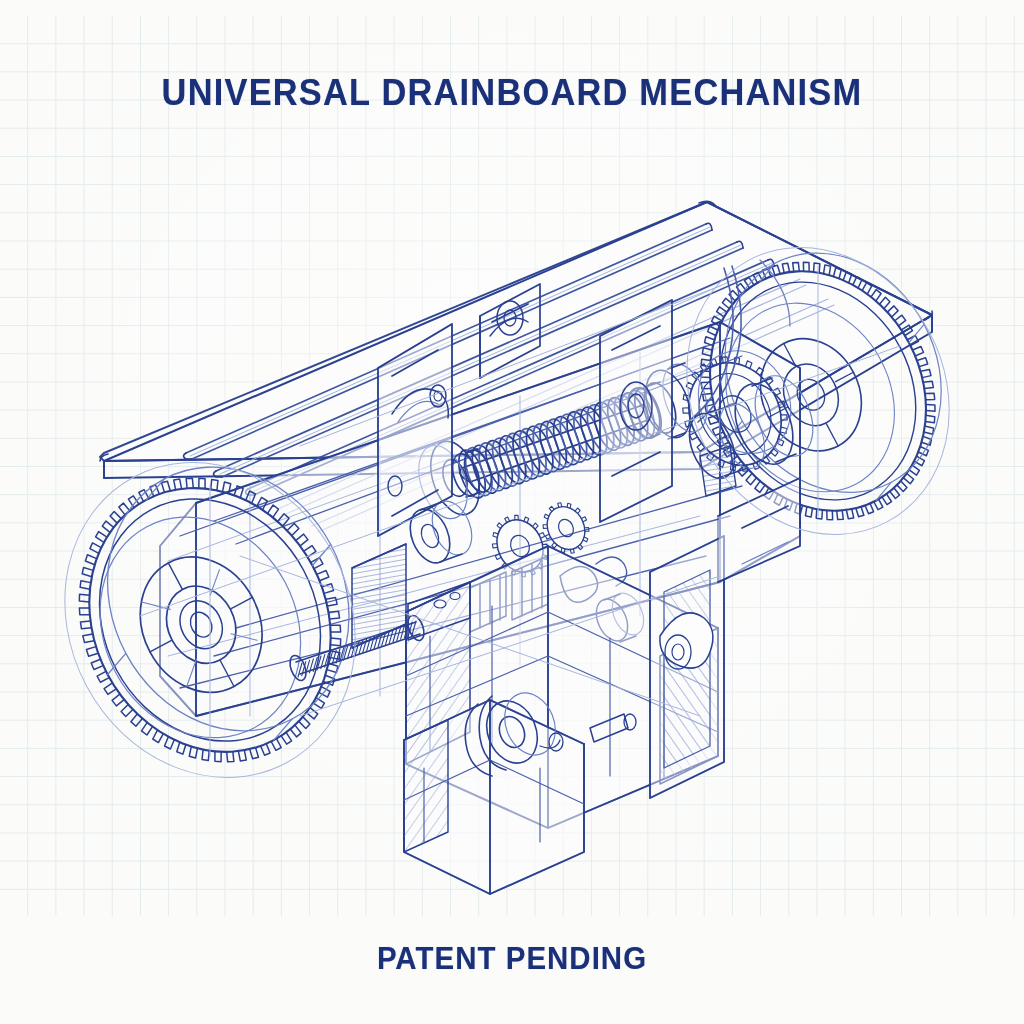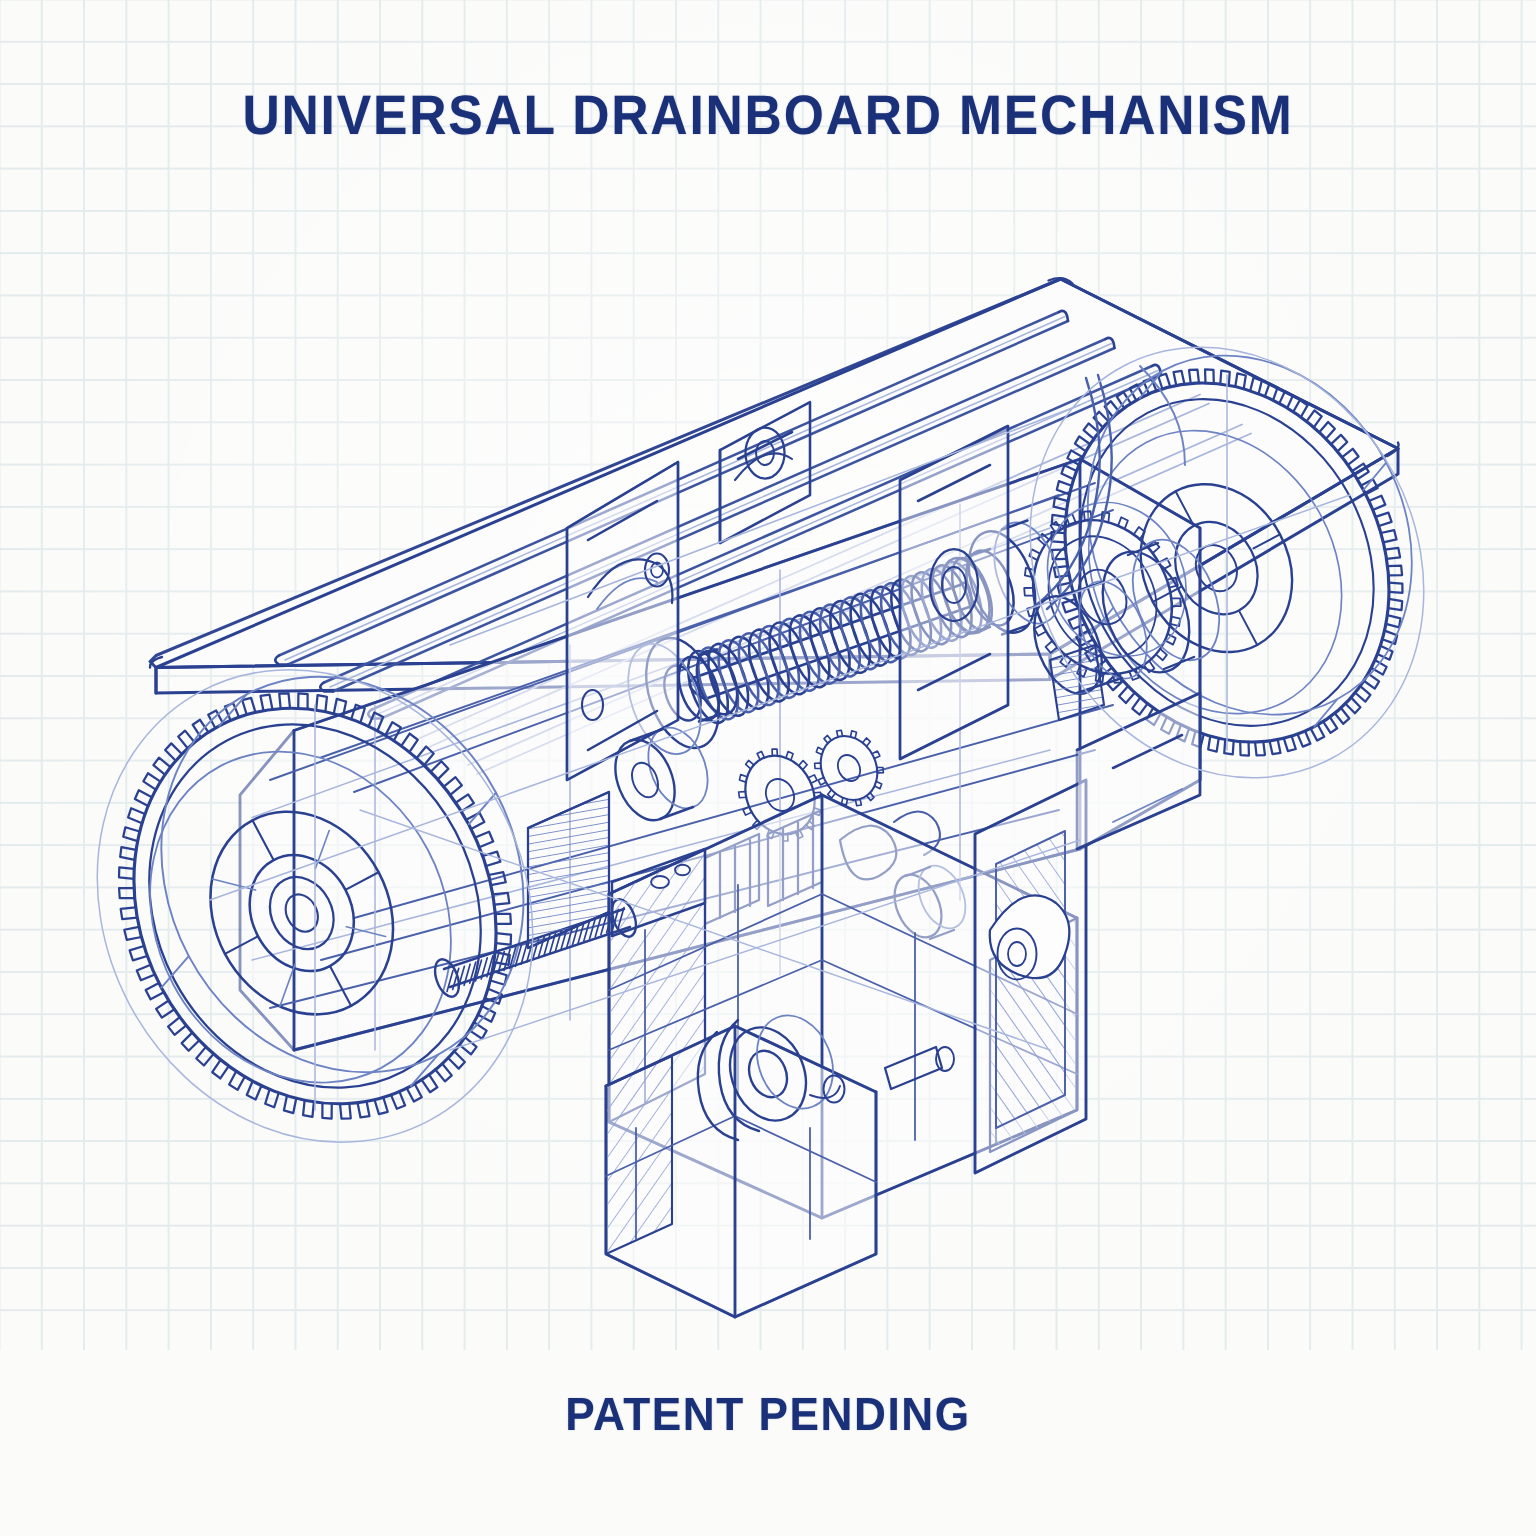--- a/index.html
+++ b/index.html
@@ -12,20 +12,21 @@
   }
   #sheet{
     position:relative;
     width:1024px;height:900px;
     background-color:#fbfbfa;
     background-image:
       linear-gradient(to right, #e3ebec 1px, transparent 1px),
       linear-gradient(to bottom, #e3ebec 1px, transparent 1px);
     background-size:28.2px 28.2px;
     background-position:-1px -1px;
+    margin-top:16px;
   }
   
   #paper-tint{
     position:absolute;inset:0;
     background:radial-gradient(ellipse at 50% 45%, rgba(255,255,255,0.55) 0%, rgba(250,251,250,0.0) 72%);
     pointer-events:none;
   }
   .sheet-label{
     position:absolute;left:0;width:100%;
     text-align:center;

